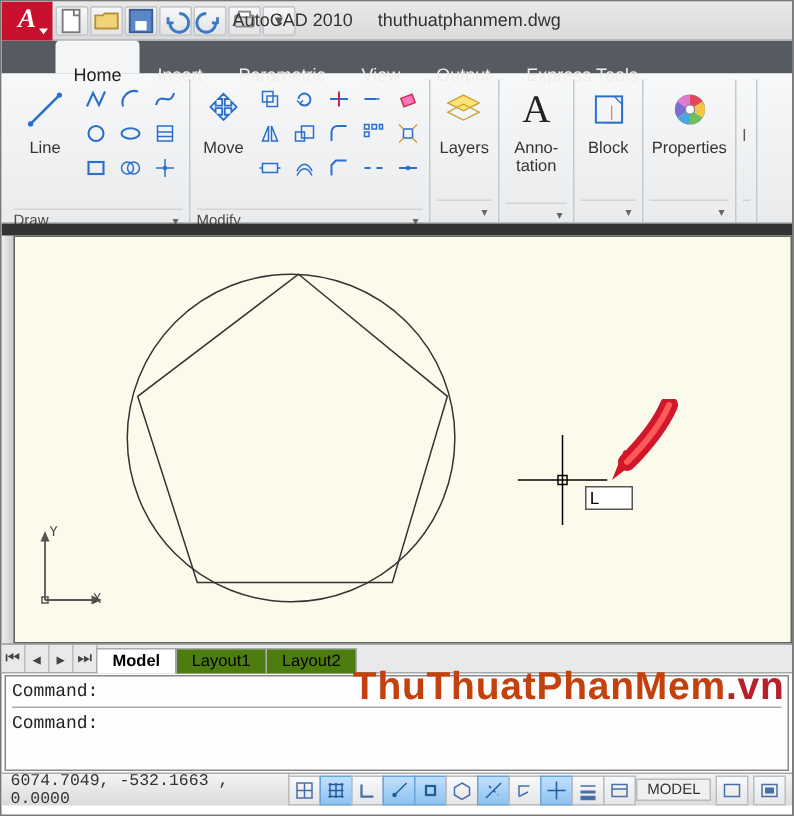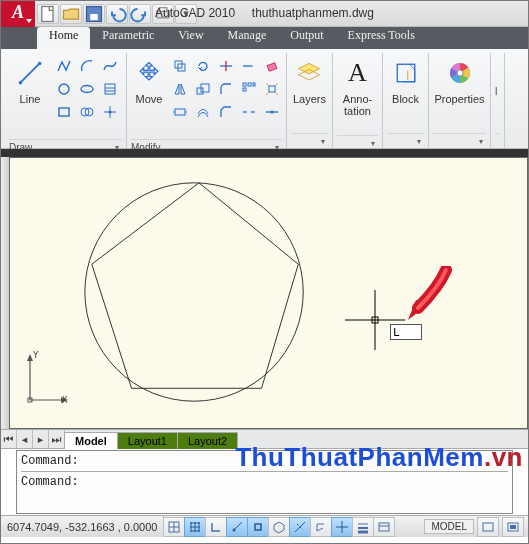--- a/index.html
+++ b/index.html
@@ -49,24 +49,23 @@
   }
 
   
   .ribbon-tabs {
     height: 22px;
     background:#555b61;
     display:flex; align-items:stretch;
     padding-left:36px;
   }
   .rtab {
-    padding: 1px 12px 0 12px;
+    padding: 16px 12px 0 12px;
     color:#eee; font-size:12px;
     cursor:pointer;
-    font-family:Liberation Serif, serif;
   }
   .rtab.active {
     background:#f4f5f6;
     color:#222;
     border-top-left-radius:3px; border-top-right-radius:3px;
   }
 
   
   .ribbon {
     height: 100px;
@@ -146,43 +145,43 @@
   .layout-tabs {
     height:20px; background:#e8e9ea; border-top:1px solid #aaa; border-bottom:1px solid #aaa;
     display:flex; align-items:center; font-size:11px;
   }
   .ltab-nav { width:16px; height:18px; display:flex; align-items:center; justify-content:center; color:#444; border-right:1px solid #bbb; }
   .ltab { padding:2px 10px; border:1px solid #aaa; border-bottom:none; background:#4d7c0f; margin-left:-1px; position:relative; top:1px;}
   .ltab.active { background:#fff; font-weight:bold;}
 
   
   .cmdwin {
-    height:64px; background:#fdfdfd; border:1px solid #888; margin:1px 15px;
+    height:64px; background:#fdfdfd; border:1px solid #888; margin:1px 2px;
     font-family: "Courier New", monospace; font-size:12px; color:#222;
     padding:2px 4px; position:relative; line-height:1.35;
   }
   .cmd-row:last-child { border-top:1px solid #aaa; margin-top:2px; padding-top:2px;}
 
   
   .watermark {
     position:absolute; right:6px; top:442px;
     font-size:26px; font-weight:bold; letter-spacing:.5px;
     pointer-events:none;
   }
-  .watermark .dark { color:#1d4ed8; }
+  .watermark .dark { color:#c2410c; }
   .watermark .red { color:#b71f2a; }
 
   
   .status {
     height:22px; background:linear-gradient(#f2f3f4,#d9dbdd);
     border-top:1px solid #aaa;
     display:flex; align-items:center;
     font-size:11px; color:#333;
   }
-  .coords { padding:0 6px; border-right:1px solid #bbb; height:100%; display:flex; align-items:center; font-family:Liberation Sans, sans-serif; font-size:11px;}
+  .coords { padding:0 6px; border-right:1px solid #bbb; height:100%; display:flex; align-items:center; font-family:Liberation Mono, monospace; font-size:11px;}
   .st-toggles { display:flex; height:100%; }
   .st-btn { width:22px; height:20px; border:1px solid #bcbec0; margin:1px 0 0 -1px;
     background:linear-gradient(#f8f9fa,#e4e6e8); display:flex; align-items:center; justify-content:center;
     color:#4a6fa8; font-size:11px;
   }
   .st-btn.on { background:linear-gradient(#bfe0ff,#8fc2ef); border-color:#6aa4d8; }
   .status-right { margin-left:auto; display:flex; align-items:center; gap:4px; padding-right:4px;}
   .model-lbl { border:1px solid #bbb; padding:1px 6px; background:#eef0f2; font-size:10px;}
 </style>
 </head>
@@ -232,23 +231,23 @@
   </div>
   <div class="title-center">
     <span>AutoCAD 2010</span>
     &nbsp;&nbsp;&nbsp;
     <span>thuthuatphanmem.dwg</span>
   </div>
 </div>
 
 <div class="ribbon-tabs">
   <div class="rtab active">Home</div>
+  <div class="rtab">Insert</div>
   <div class="rtab">Parametric</div>
   <div class="rtab">View</div>
-  <div class="rtab">Manage</div>
   <div class="rtab">Output</div>
   <div class="rtab">Express Tools</div>
 </div>
 
 <div class="ribbon">
 
   <div class="panel" style="width:122px">
     <div class="panel-body">
       <div class="big-btn">
         <div class="ico-box">

